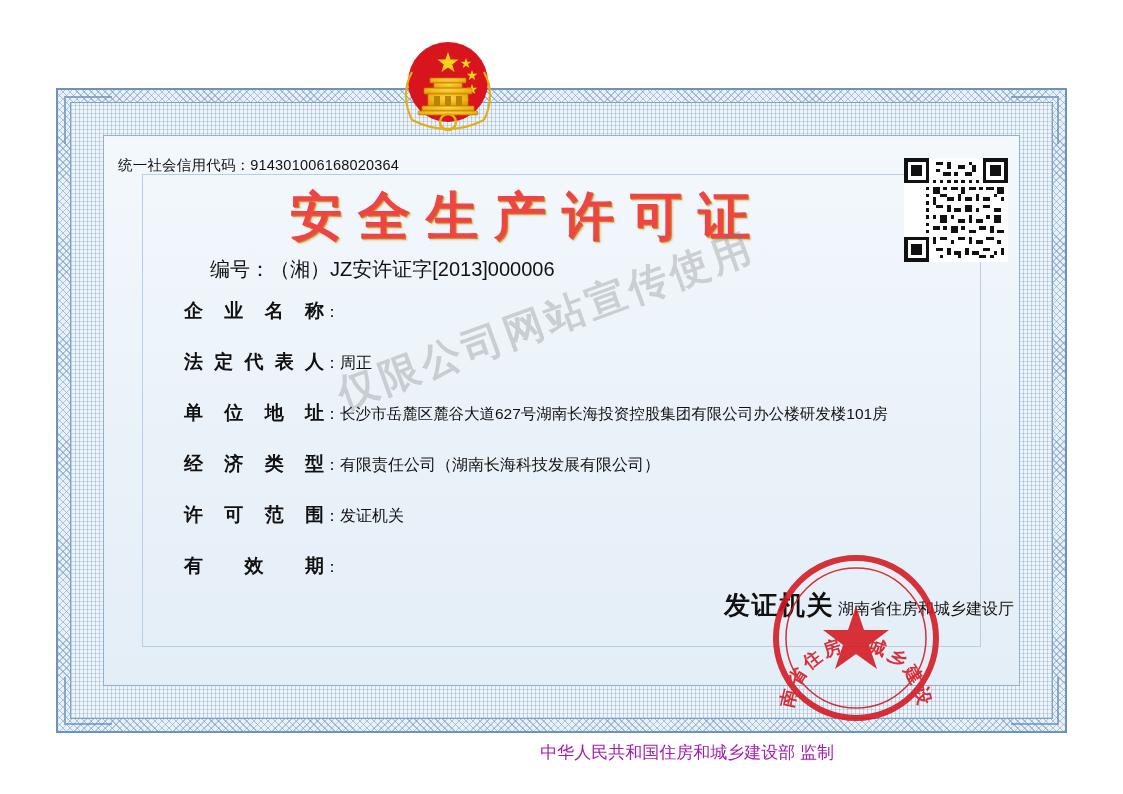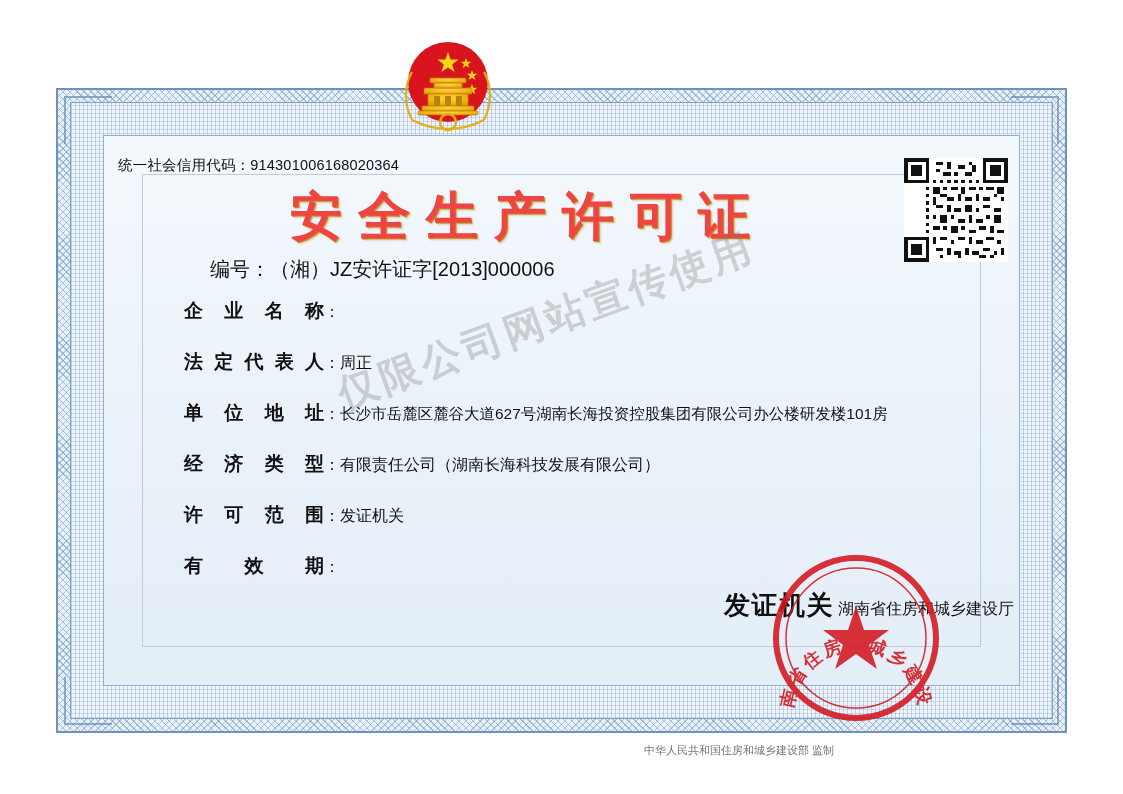--- a/index.html
+++ b/index.html
@@ -238,23 +238,23 @@
     letter-spacing: 4px;
     white-space: nowrap;
     z-index: 7;
     pointer-events: none;
   }
 
   
   .footer {
     position: absolute;
     right: 62px;
-    bottom: 36px;
-    font-size: 11px;
-    color: #737373;
+    bottom: 30px;
+    font-size: 17px;
+    color: #a21caf;
     white-space: nowrap;
     z-index: 5;
   }
 </style>
 </head>
 <body>
 
 <div class="certificate">
 
   <div class="border-outer">

